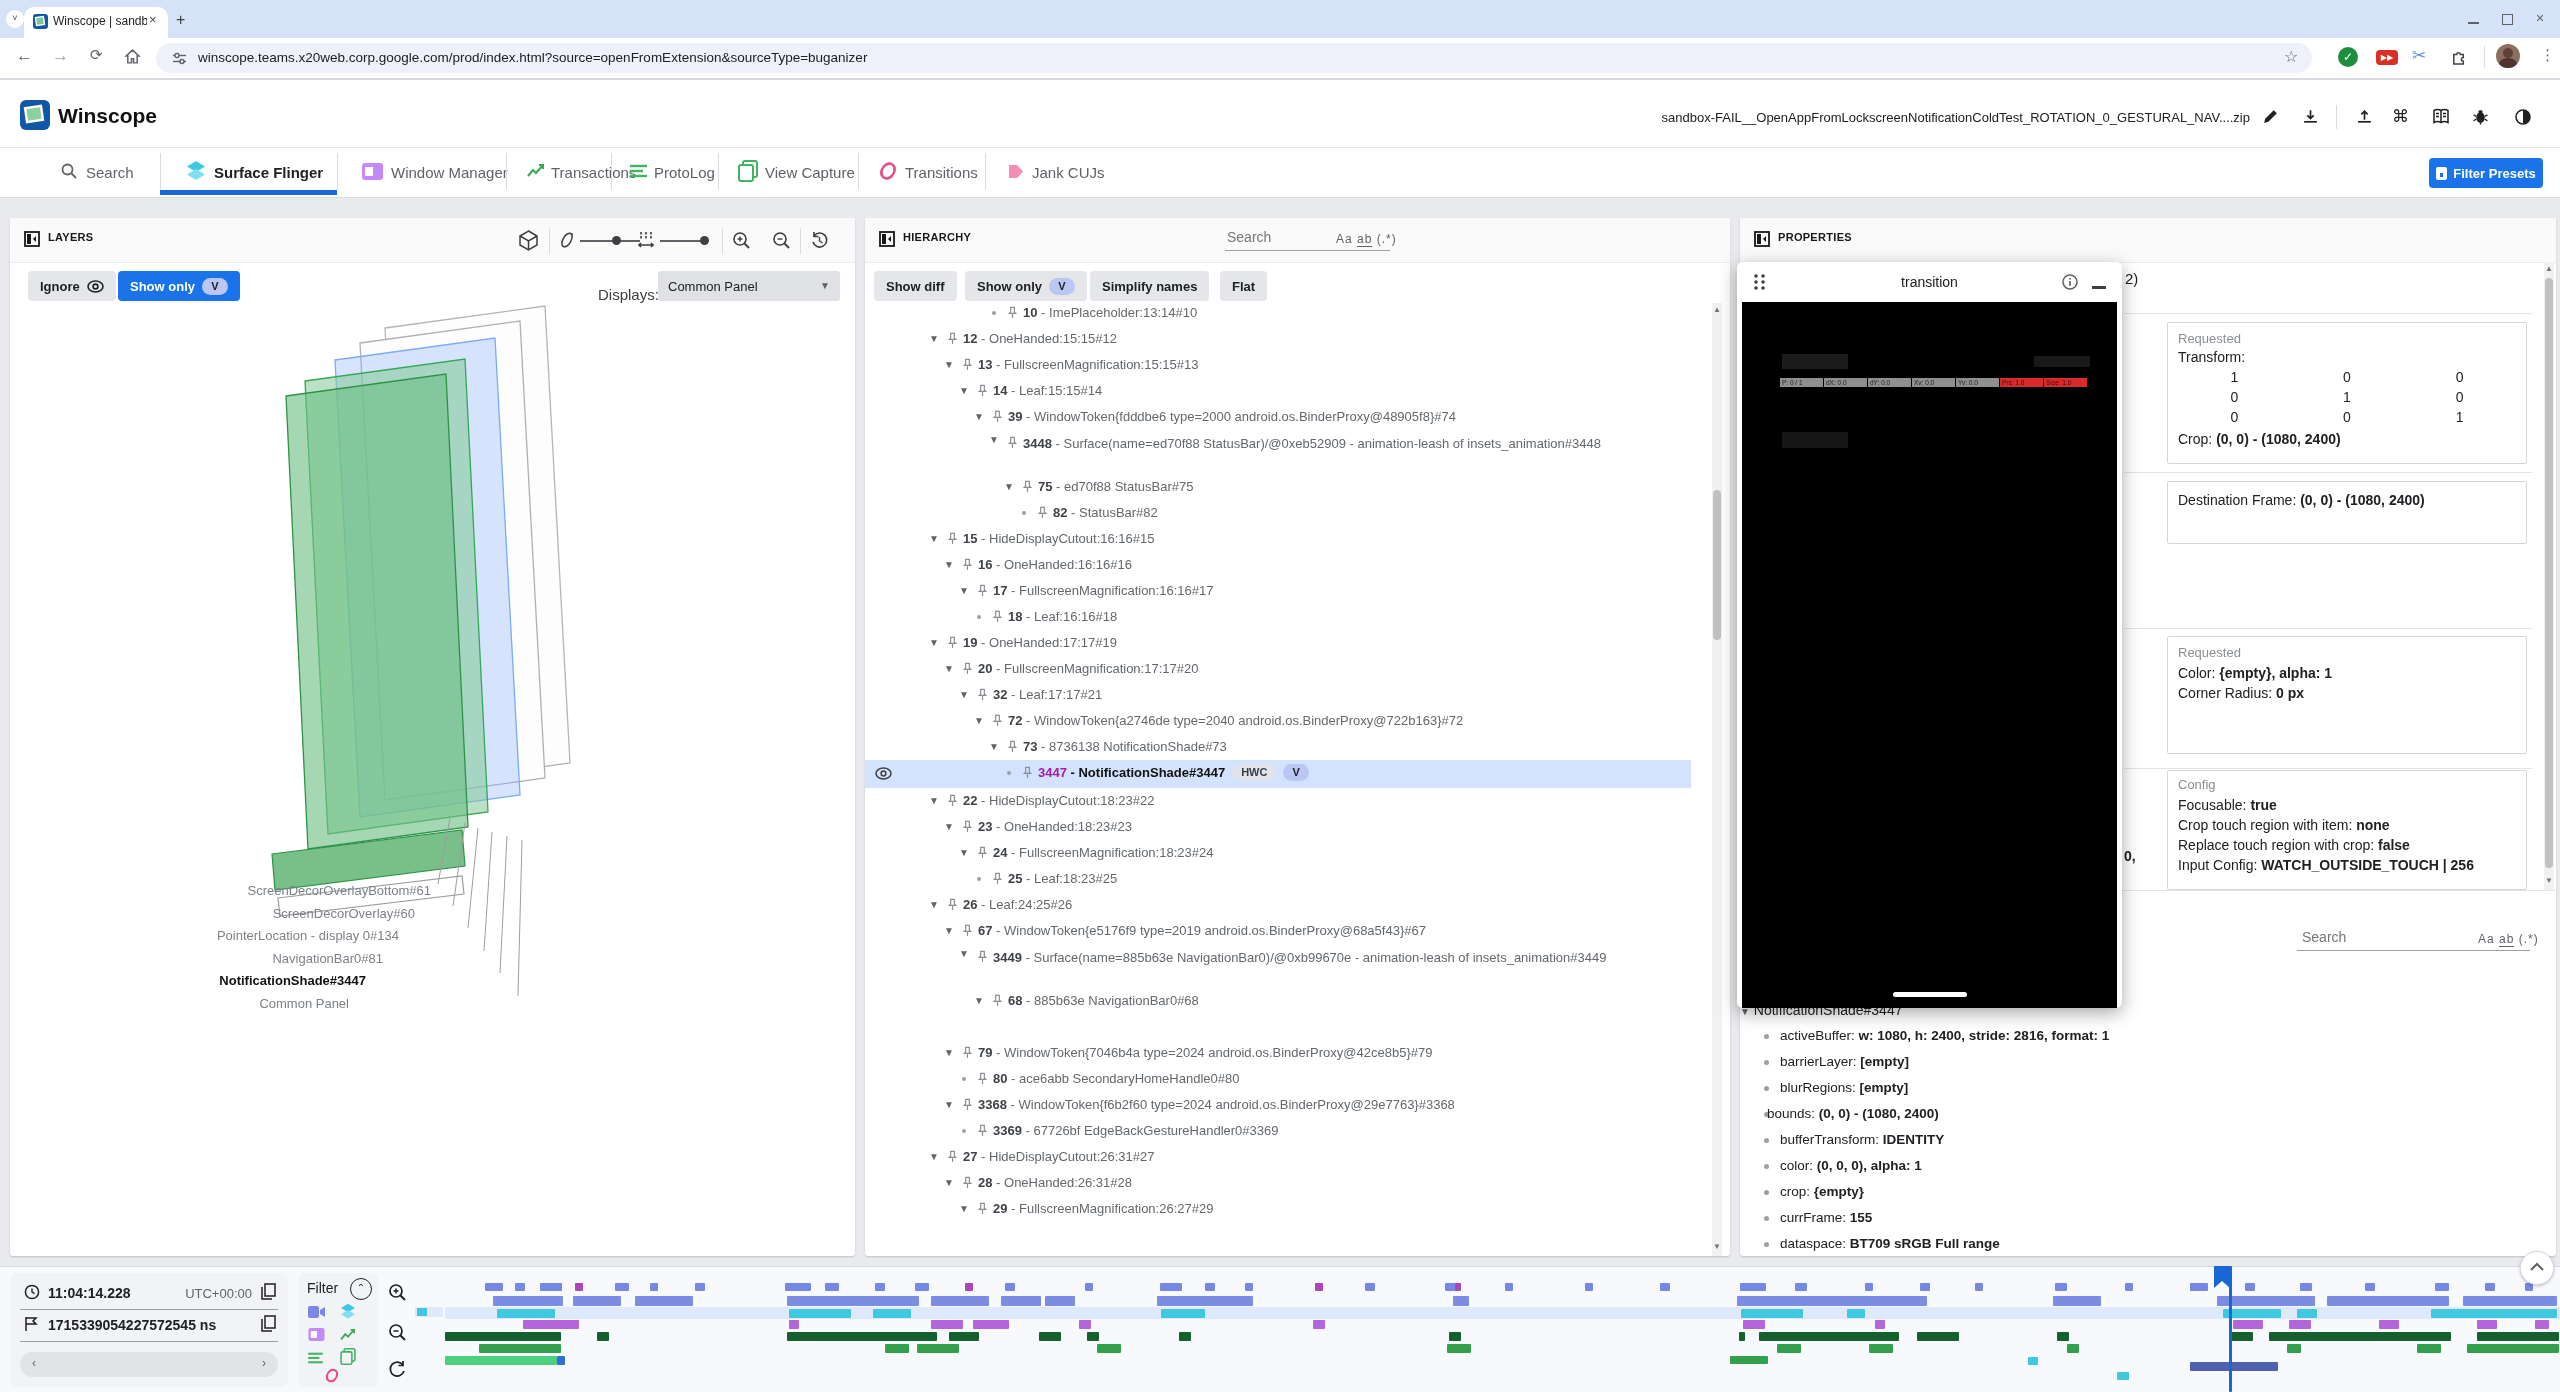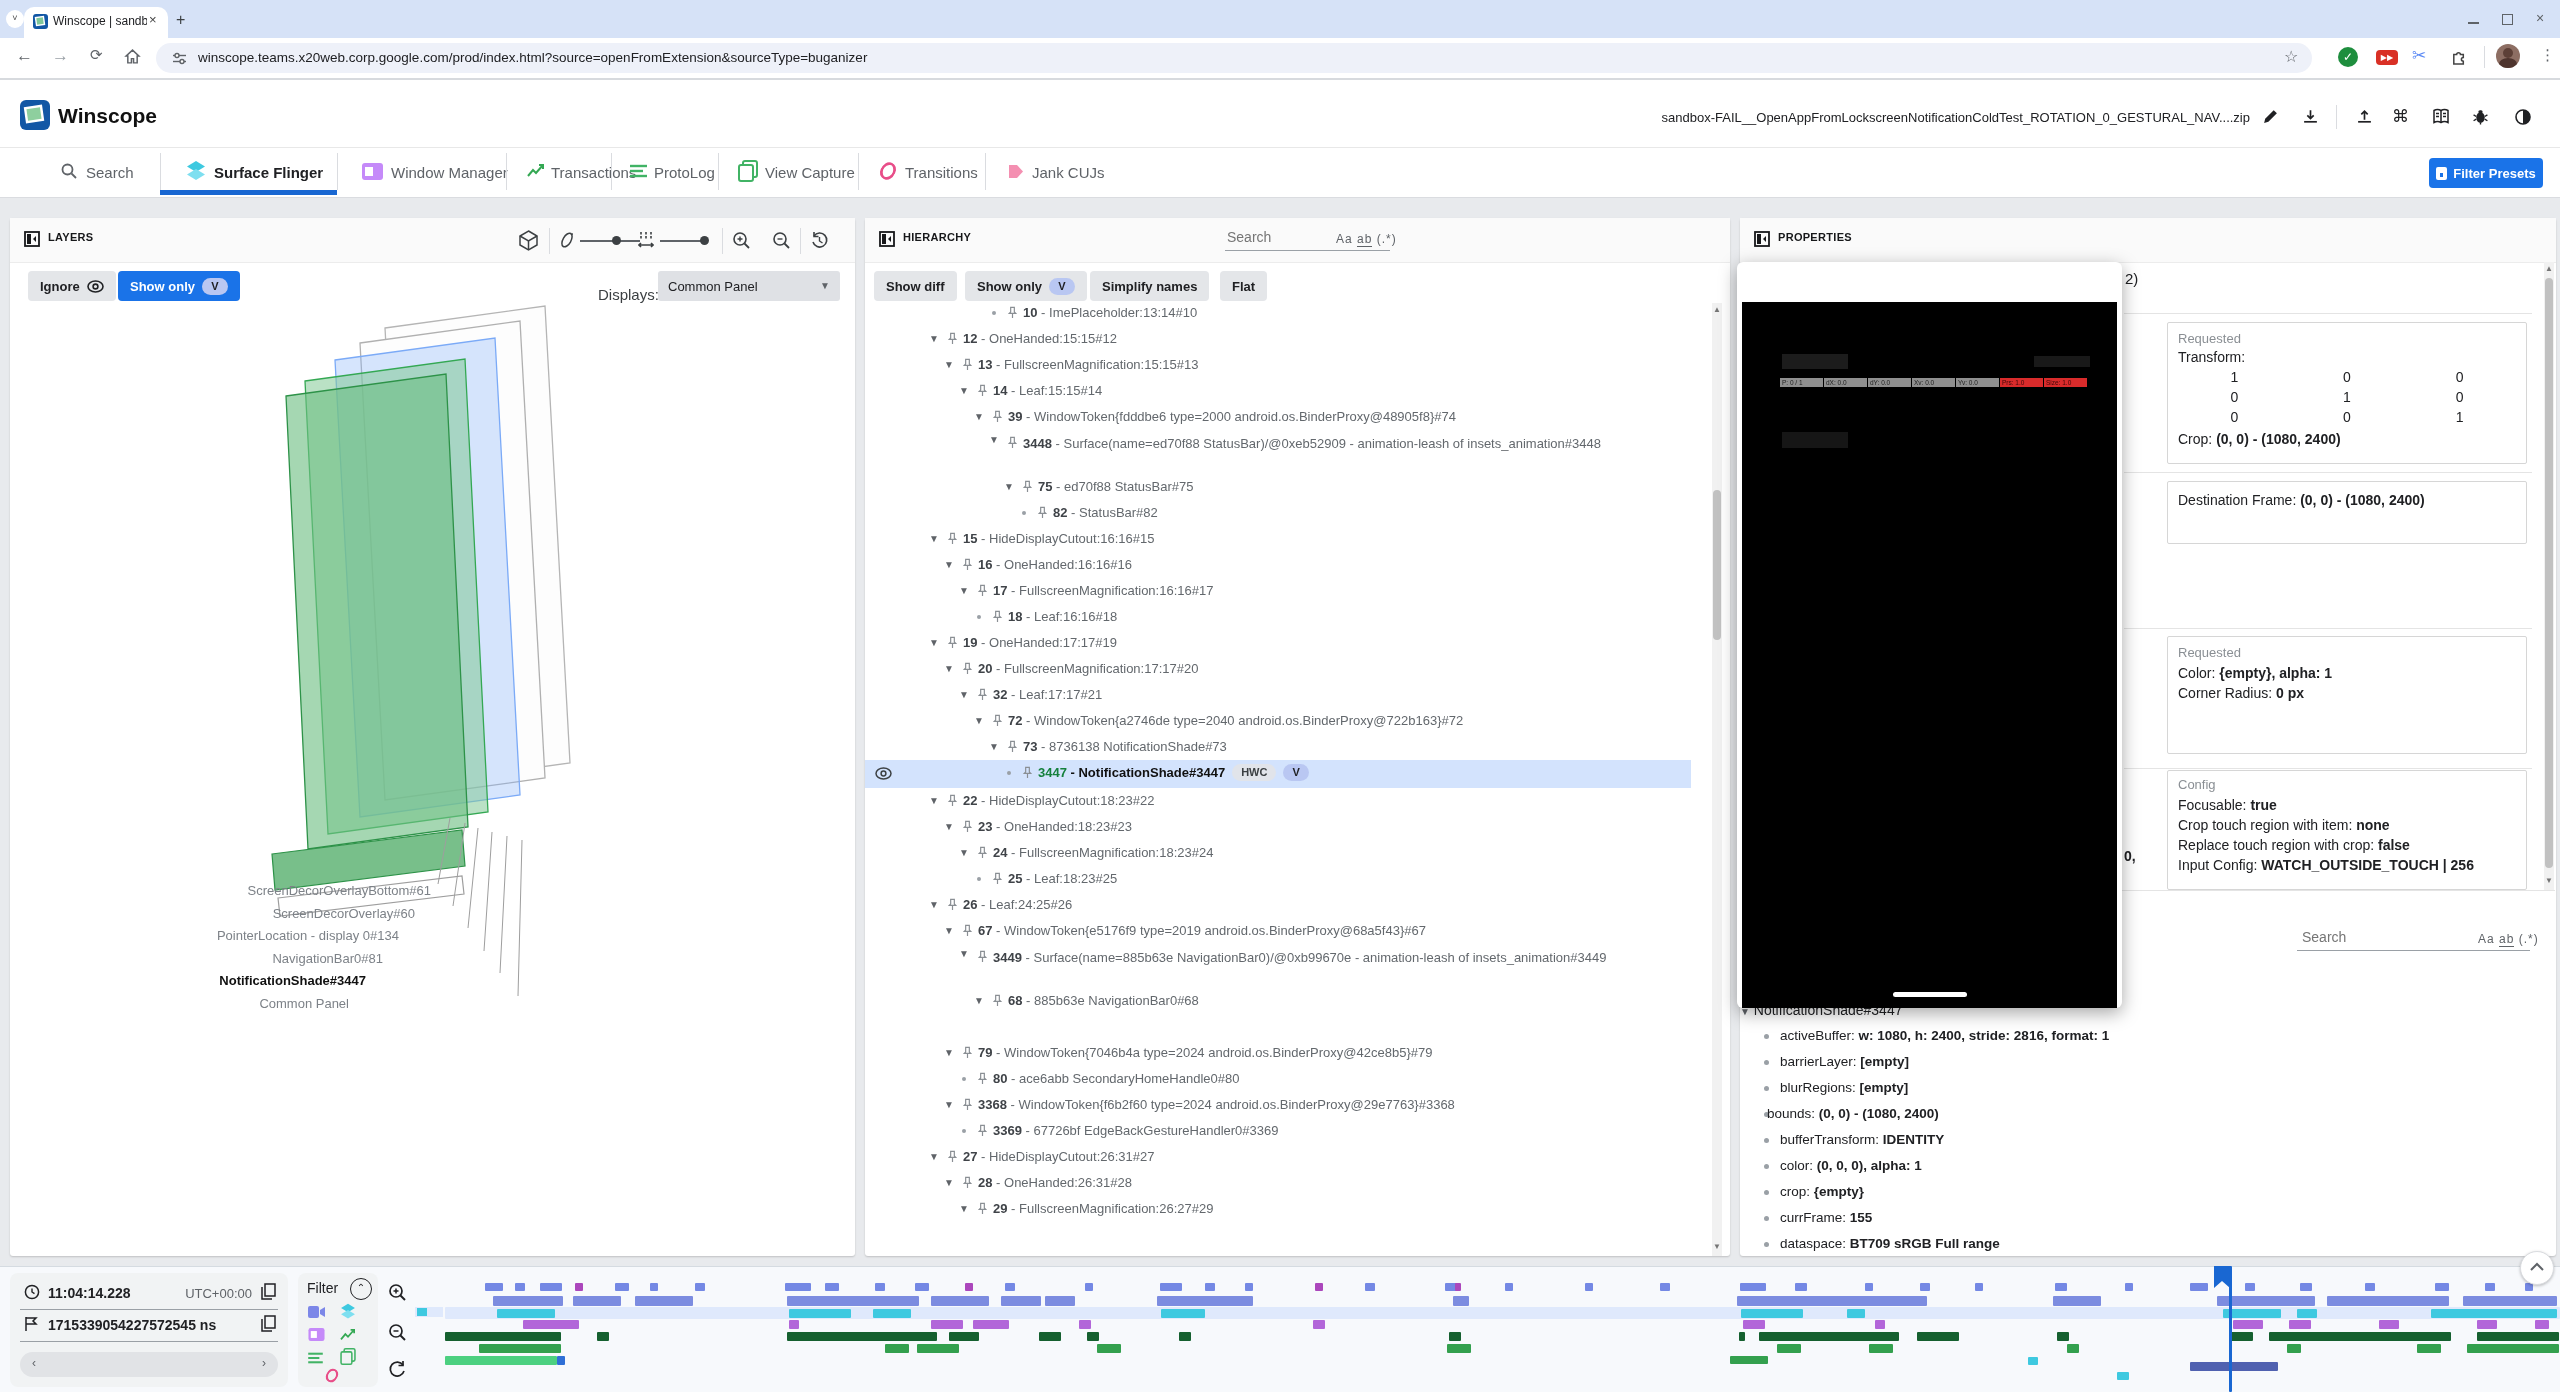--- a/index.html
+++ b/index.html
@@ -17,21 +17,21 @@
   .sep-v{position:absolute;width:1px;background:#dadce0}
   .search-ph{font-size:14px;color:#80868b}
   .srch-tools{font-size:12px;color:#5f6368;letter-spacing:1px}
   .srch-tools .ab{border-bottom:1.5px solid #5f6368}
   .underline{position:absolute;height:1px;background:#9aa0a6}
   
   .trow{position:absolute;left:0;font-size:13px;color:#63686d;white-space:nowrap;line-height:26px}
   .trow.sel{background:#d3e3fd;color:#111;font-weight:700}
   .trow.boldrow{color:#111;font-weight:700}
   .tid{font-weight:700;color:#3f4348}
-  .trow.sel .tid,.trow.boldrow .tid{color:#15803d}
+  .trow.sel .tid,.trow.boldrow .tid{color:#a21caf}
   .mk{position:absolute;width:14px;text-align:center;color:#5f6368;font-size:10px}
   .dot{position:absolute;width:4px;height:4px;border-radius:50%;background:#9aa0a6}
   .badge{display:inline-block;height:17px;line-height:17px;border-radius:9px;padding:0 9px;
          font-size:11px;font-weight:700;margin-left:7px;vertical-align:1px}
   .badge.g{background:#e1e4ea;color:#3c4043}
   .badge.b{background:#b9c7f2;color:#202124}
   .wrap2{white-space:normal;line-height:19px}
   .wrap2 .txt{display:inline-block;max-width:640px;padding-top:4px}
   
   .pbox{position:absolute;border:1px solid #d6d6d6;border-radius:2px;background:#fff;font-size:14px;color:#202124}
@@ -832,20 +832,39 @@
         <span style="position:absolute;left:40px">dataspace: <span class="pv">BT709 sRGB Full range</span></span>
       </div>
     </div>
 
   <div class="scrollbar" style="left:2544px;top:262px;width:10px;height:628px"></div>
   <div class="arrowglyph" style="left:2544px;top:264px">▲</div>
   <div class="thumb" style="left:2545px;top:278px;width:8px;height:590px"></div>
   <div class="arrowglyph" style="left:2544px;top:876px">▼</div>
 
   <div class="abs" style="left:1737px;top:262px;width:385px;height:746px;border-radius:6px;box-shadow:0 5px 18px rgba(0,0,0,.35);background:#fff">
+    <div style="position:absolute;left:0;top:0;width:100%;height:40px;background:#fff;border-radius:6px 6px 0 0">
+      <svg style="position:absolute;left:15px;top:11px" width="18" height="18" viewBox="0 0 18 18">
+          <g fill="#3c4043">
+            <circle cx="4" cy="3" r="1.8"></circle>
+            <circle cx="11" cy="3" r="1.8"></circle>
+            <circle cx="4" cy="9" r="1.8"></circle>
+            <circle cx="11" cy="9" r="1.8"></circle>
+            <circle cx="4" cy="15" r="1.8"></circle>
+            <circle cx="11" cy="15" r="1.8"></circle>
+          </g>
+        </svg>
+      <div style="position:absolute;left:0;right:0;top:12px;text-align:center;font-size:14px;color:#202124">transition</div>
+      <svg style="position:absolute;right:44px;top:12px" width="16" height="16" viewBox="0 0 16 16">
+          <circle cx="8" cy="8" r="7" fill="none" stroke="#5f6368" stroke-width="1.5"></circle>
+          <rect x="7.2" y="7" width="1.6" height="5" fill="#5f6368"></rect>
+          <rect x="7.2" y="4" width="1.6" height="1.6" fill="#5f6368"></rect>
+        </svg>
+      <div style="position:absolute;right:16px;top:24px;width:14px;height:2.5px;background:#3c4043"></div>
+    </div>
     <div style="position:absolute;left:5px;top:40px;width:375px;height:706px;background:#000">
       <div style="position:absolute;left:40px;top:52px;width:66px;height:15px;background:#1c1c1c"></div>
       <div style="position:absolute;left:292px;top:54px;width:56px;height:11px;background:#191919"></div>
       <div id="pointer-strip" style="position:absolute;left:38px;top:76px;width:308px;height:9px;display:flex">
           <div style="flex: 1 1 0%; margin-right: 1px; background: rgb(143, 143, 143); color: rgb(34, 34, 34); font-size: 6.5px; line-height: 9px; padding-left: 2px; overflow: hidden; white-space: nowrap;">P: 0 / 1</div>
           <div style="flex: 1 1 0%; margin-right: 1px; background: rgb(143, 143, 143); color: rgb(34, 34, 34); font-size: 6.5px; line-height: 9px; padding-left: 2px; overflow: hidden; white-space: nowrap;">dX: 0.0</div>
           <div style="flex: 1 1 0%; margin-right: 1px; background: rgb(143, 143, 143); color: rgb(34, 34, 34); font-size: 6.5px; line-height: 9px; padding-left: 2px; overflow: hidden; white-space: nowrap;">dY: 0.0</div>
           <div style="flex: 1 1 0%; margin-right: 1px; background: rgb(143, 143, 143); color: rgb(34, 34, 34); font-size: 6.5px; line-height: 9px; padding-left: 2px; overflow: hidden; white-space: nowrap;">Xv: 0.0</div>
           <div style="flex: 1 1 0%; margin-right: 1px; background: rgb(143, 143, 143); color: rgb(34, 34, 34); font-size: 6.5px; line-height: 9px; padding-left: 2px; overflow: hidden; white-space: nowrap;">Yv: 0.0</div>
           <div style="flex: 1 1 0%; margin-right: 1px; background: rgb(217, 43, 43); color: rgb(61, 8, 8); font-size: 6.5px; line-height: 9px; padding-left: 2px; overflow: hidden; white-space: nowrap;">Prs: 1.0</div>

